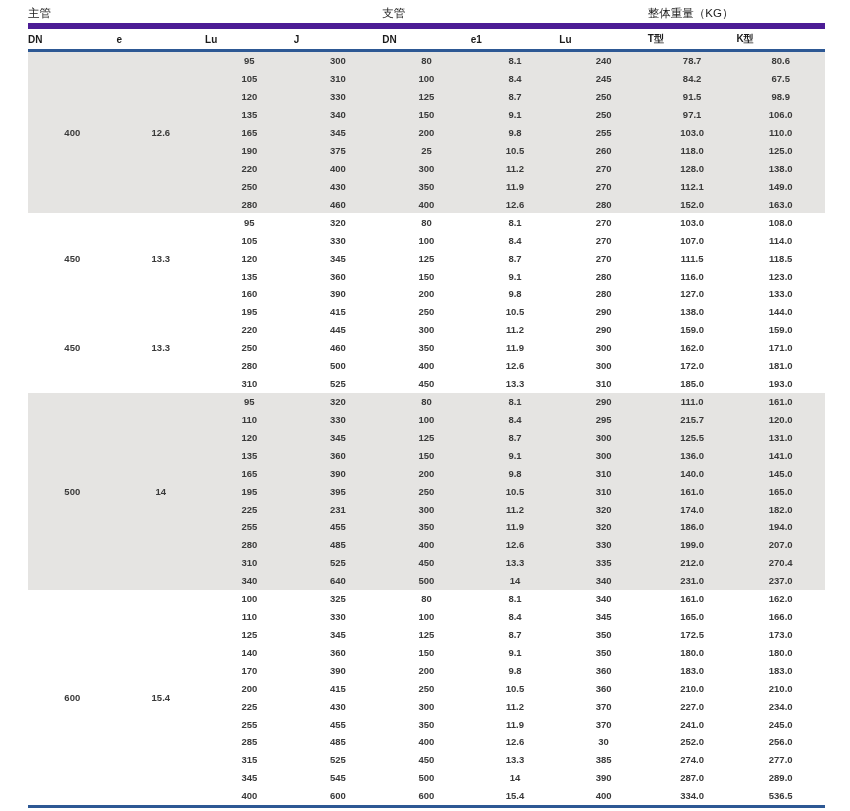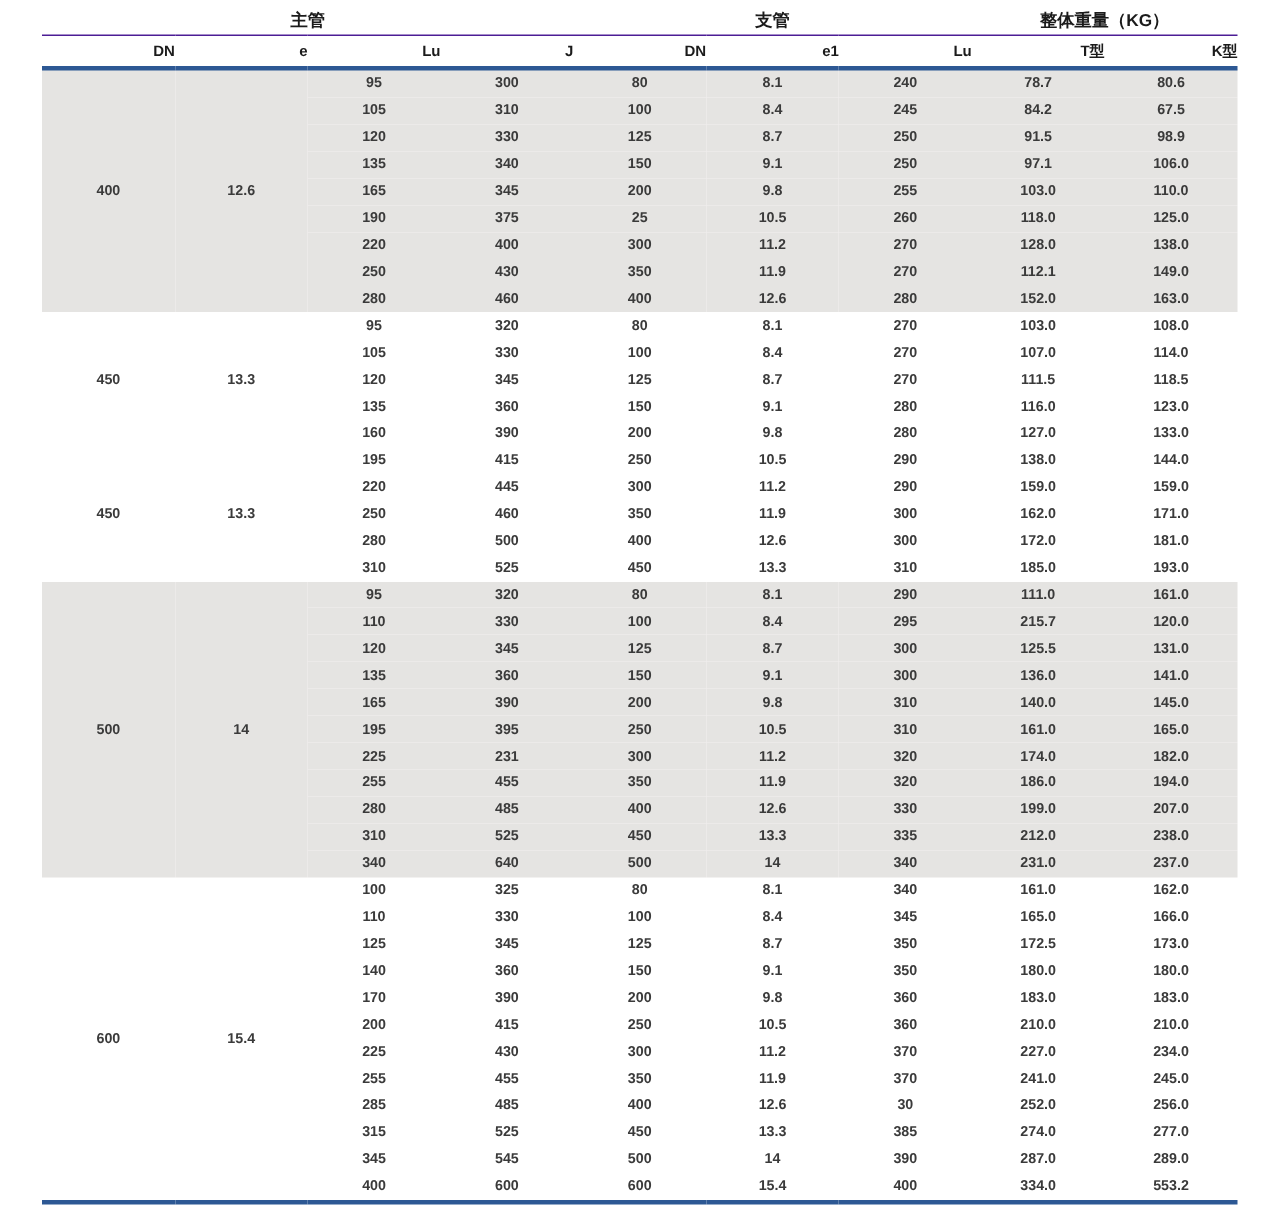--- a/index.html
+++ b/index.html
@@ -17,35 +17,35 @@
     top: 4px;
     width: 797px;
   }
   table {
     width: 100%;
     border-collapse: collapse;
     table-layout: fixed;
   }
   thead .section-row th {
     font-size: 11.5px;
-    font-weight: 700;
+    font-weight: 400;
     color: #1b1b1b;
     height: 19px;
     padding: 0;
-    text-align: center;
+    text-align: left;
     vertical-align: middle;
-    border-bottom: 1px solid #4c1d95;
+    border-bottom: 6px solid #4c1d95;
   }
   thead .col-row th {
     font-size: 10px;
     font-weight: 700;
     color: #1b1b1b;
     height: 20px;
     padding: 0;
-    text-align: right;
+    text-align: left;
     vertical-align: middle;
     border-bottom: 3px solid #2d5894;
   }
   tbody td {
     font-size: 9.5px;
     font-weight: 700;
     color: #3a3a3a;
     height: 17.93px;
     padding: 0;
     text-align: center;
@@ -353,21 +353,21 @@
           <td>199.0</td>
           <td>207.0</td>
         </tr>
         <tr class="shaded">
           <td>310</td>
           <td>525</td>
           <td>450</td>
           <td>13.3</td>
           <td>335</td>
           <td>212.0</td>
-          <td>238.0</td>
+          <td>270.4</td>
         </tr>
         <tr class="shaded">
           <td>340</td>
           <td>640</td>
           <td>500</td>
           <td>14</td>
           <td>340</td>
           <td>231.0</td>
           <td>237.0</td>
         </tr>
@@ -472,17 +472,17 @@
           <td>287.0</td>
           <td>289.0</td>
         </tr>
         <tr>
           <td>400</td>
           <td>600</td>
           <td>600</td>
           <td>15.4</td>
           <td>400</td>
           <td>334.0</td>
-          <td>553.2</td>
+          <td>536.5</td>
         </tr>
       </tbody>
   </table>
 </div>
 
 </body></html>

